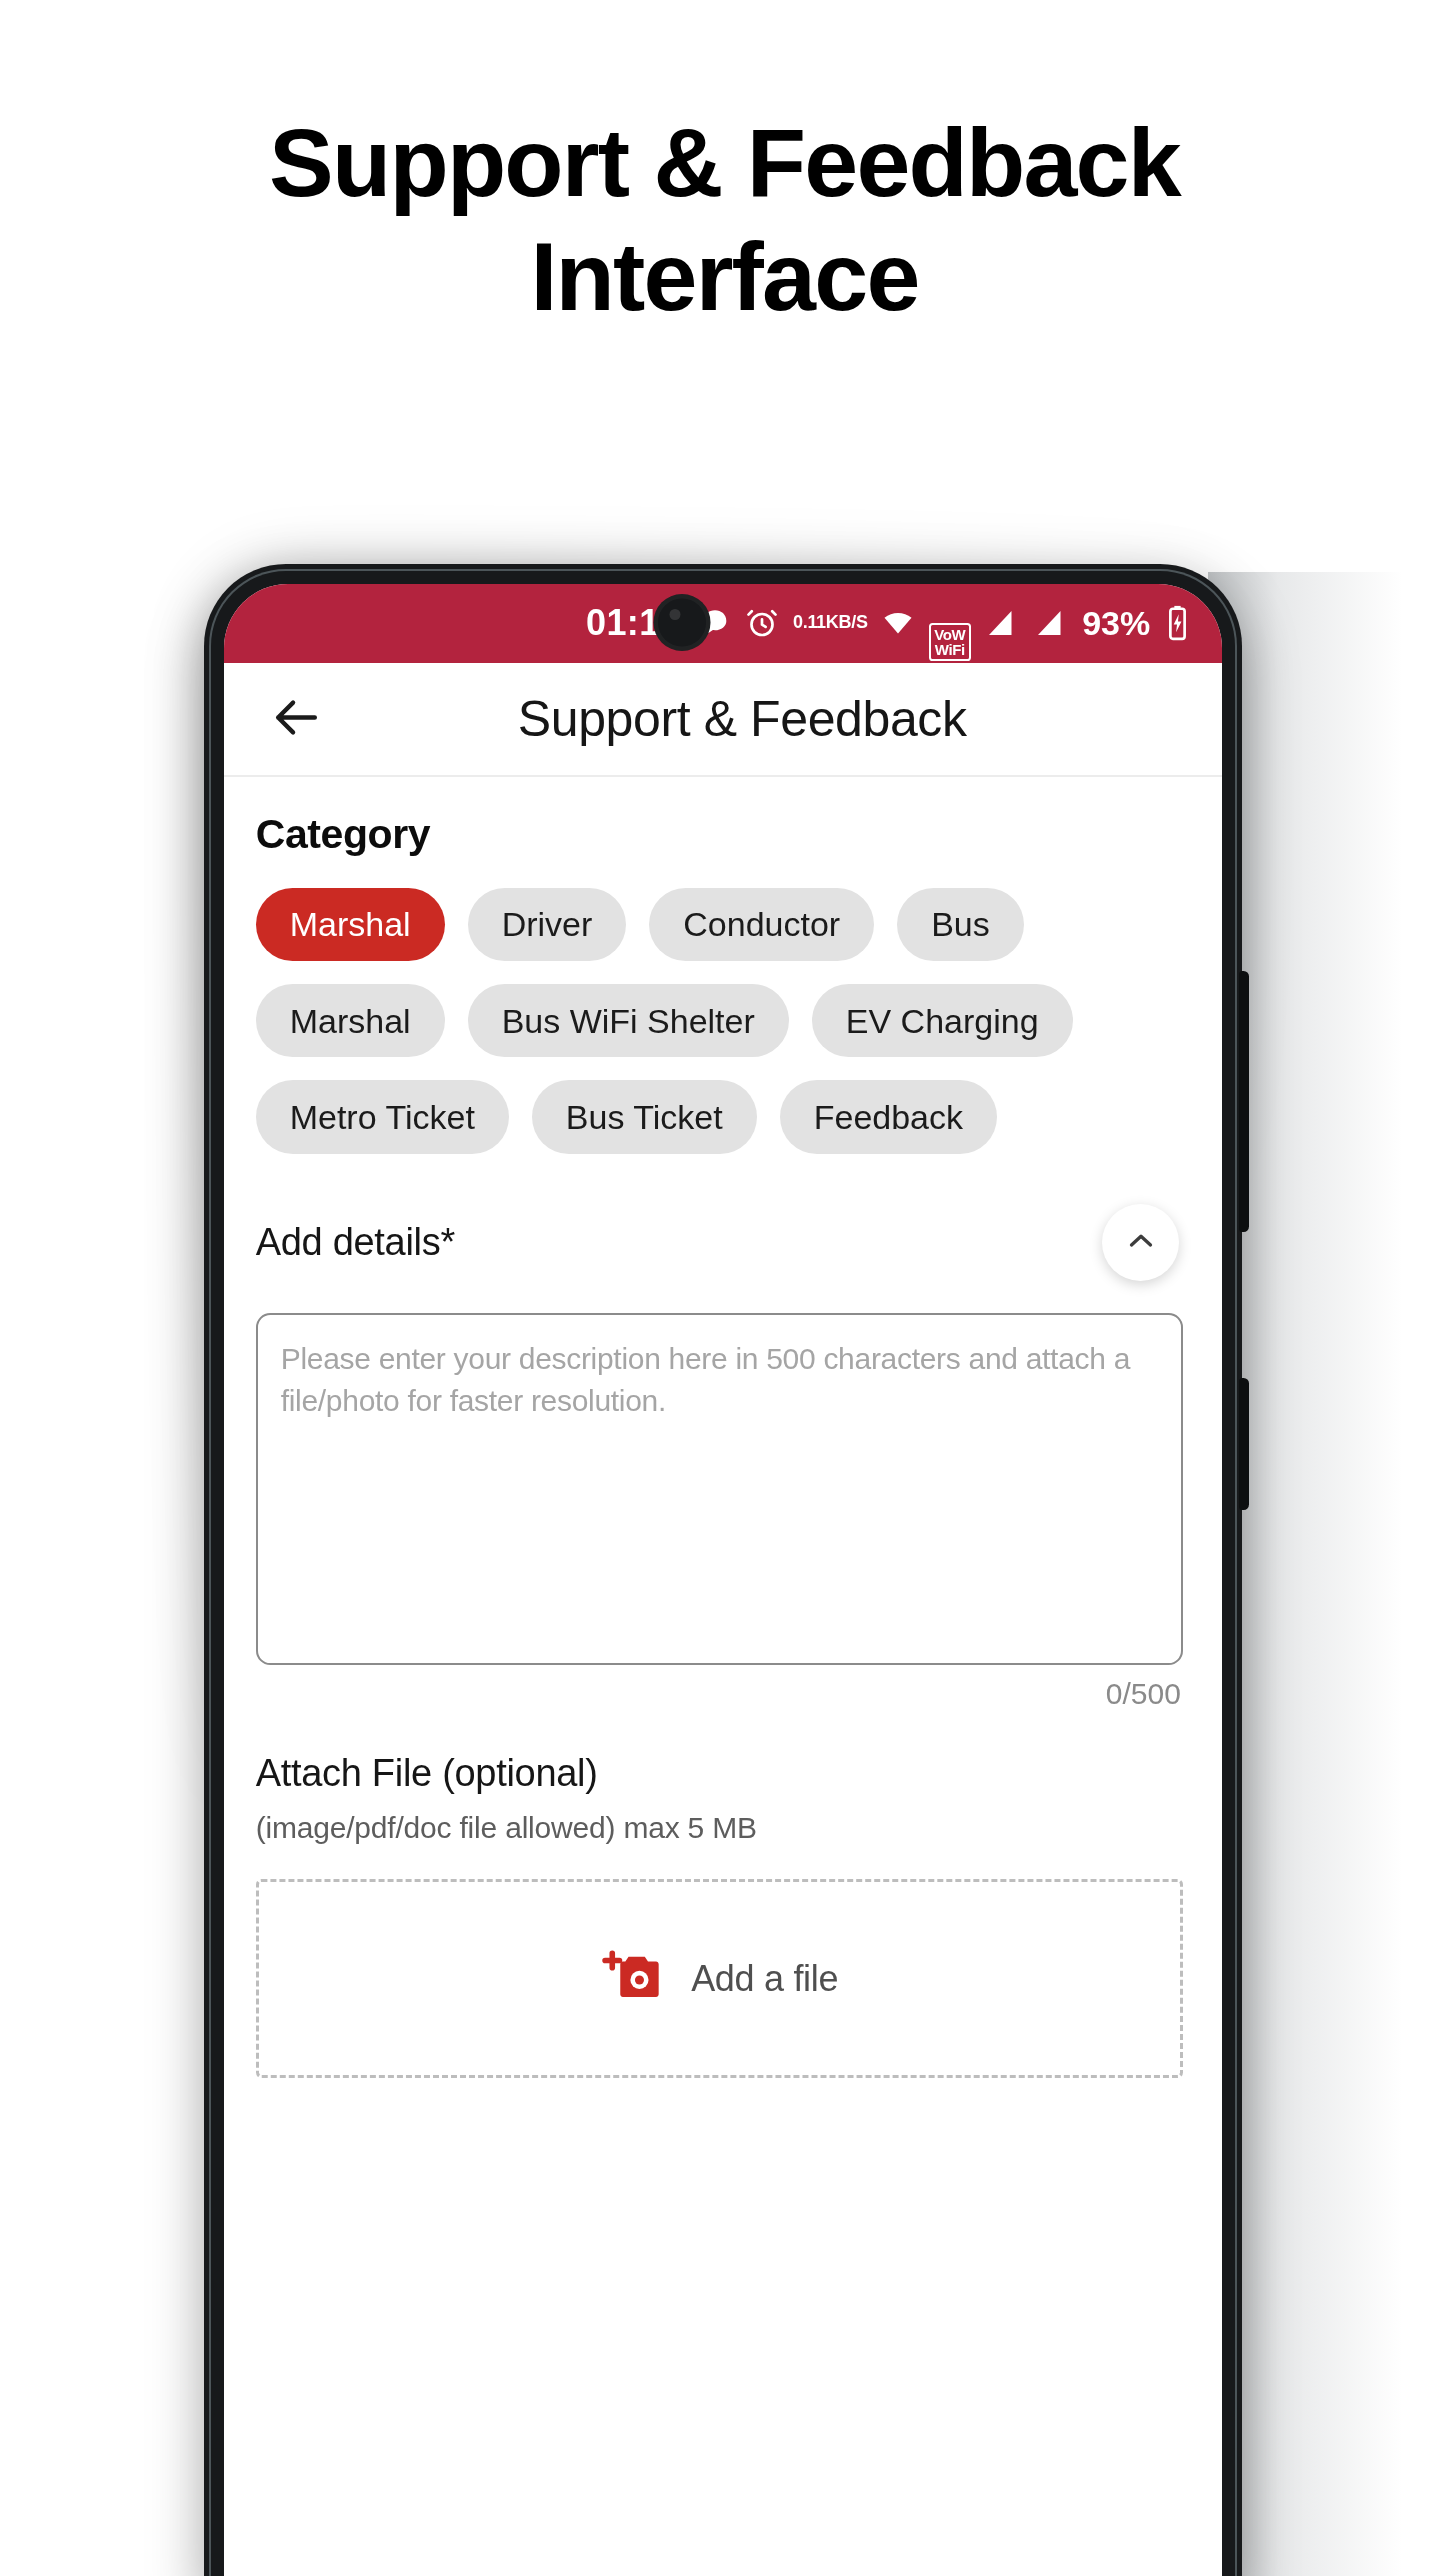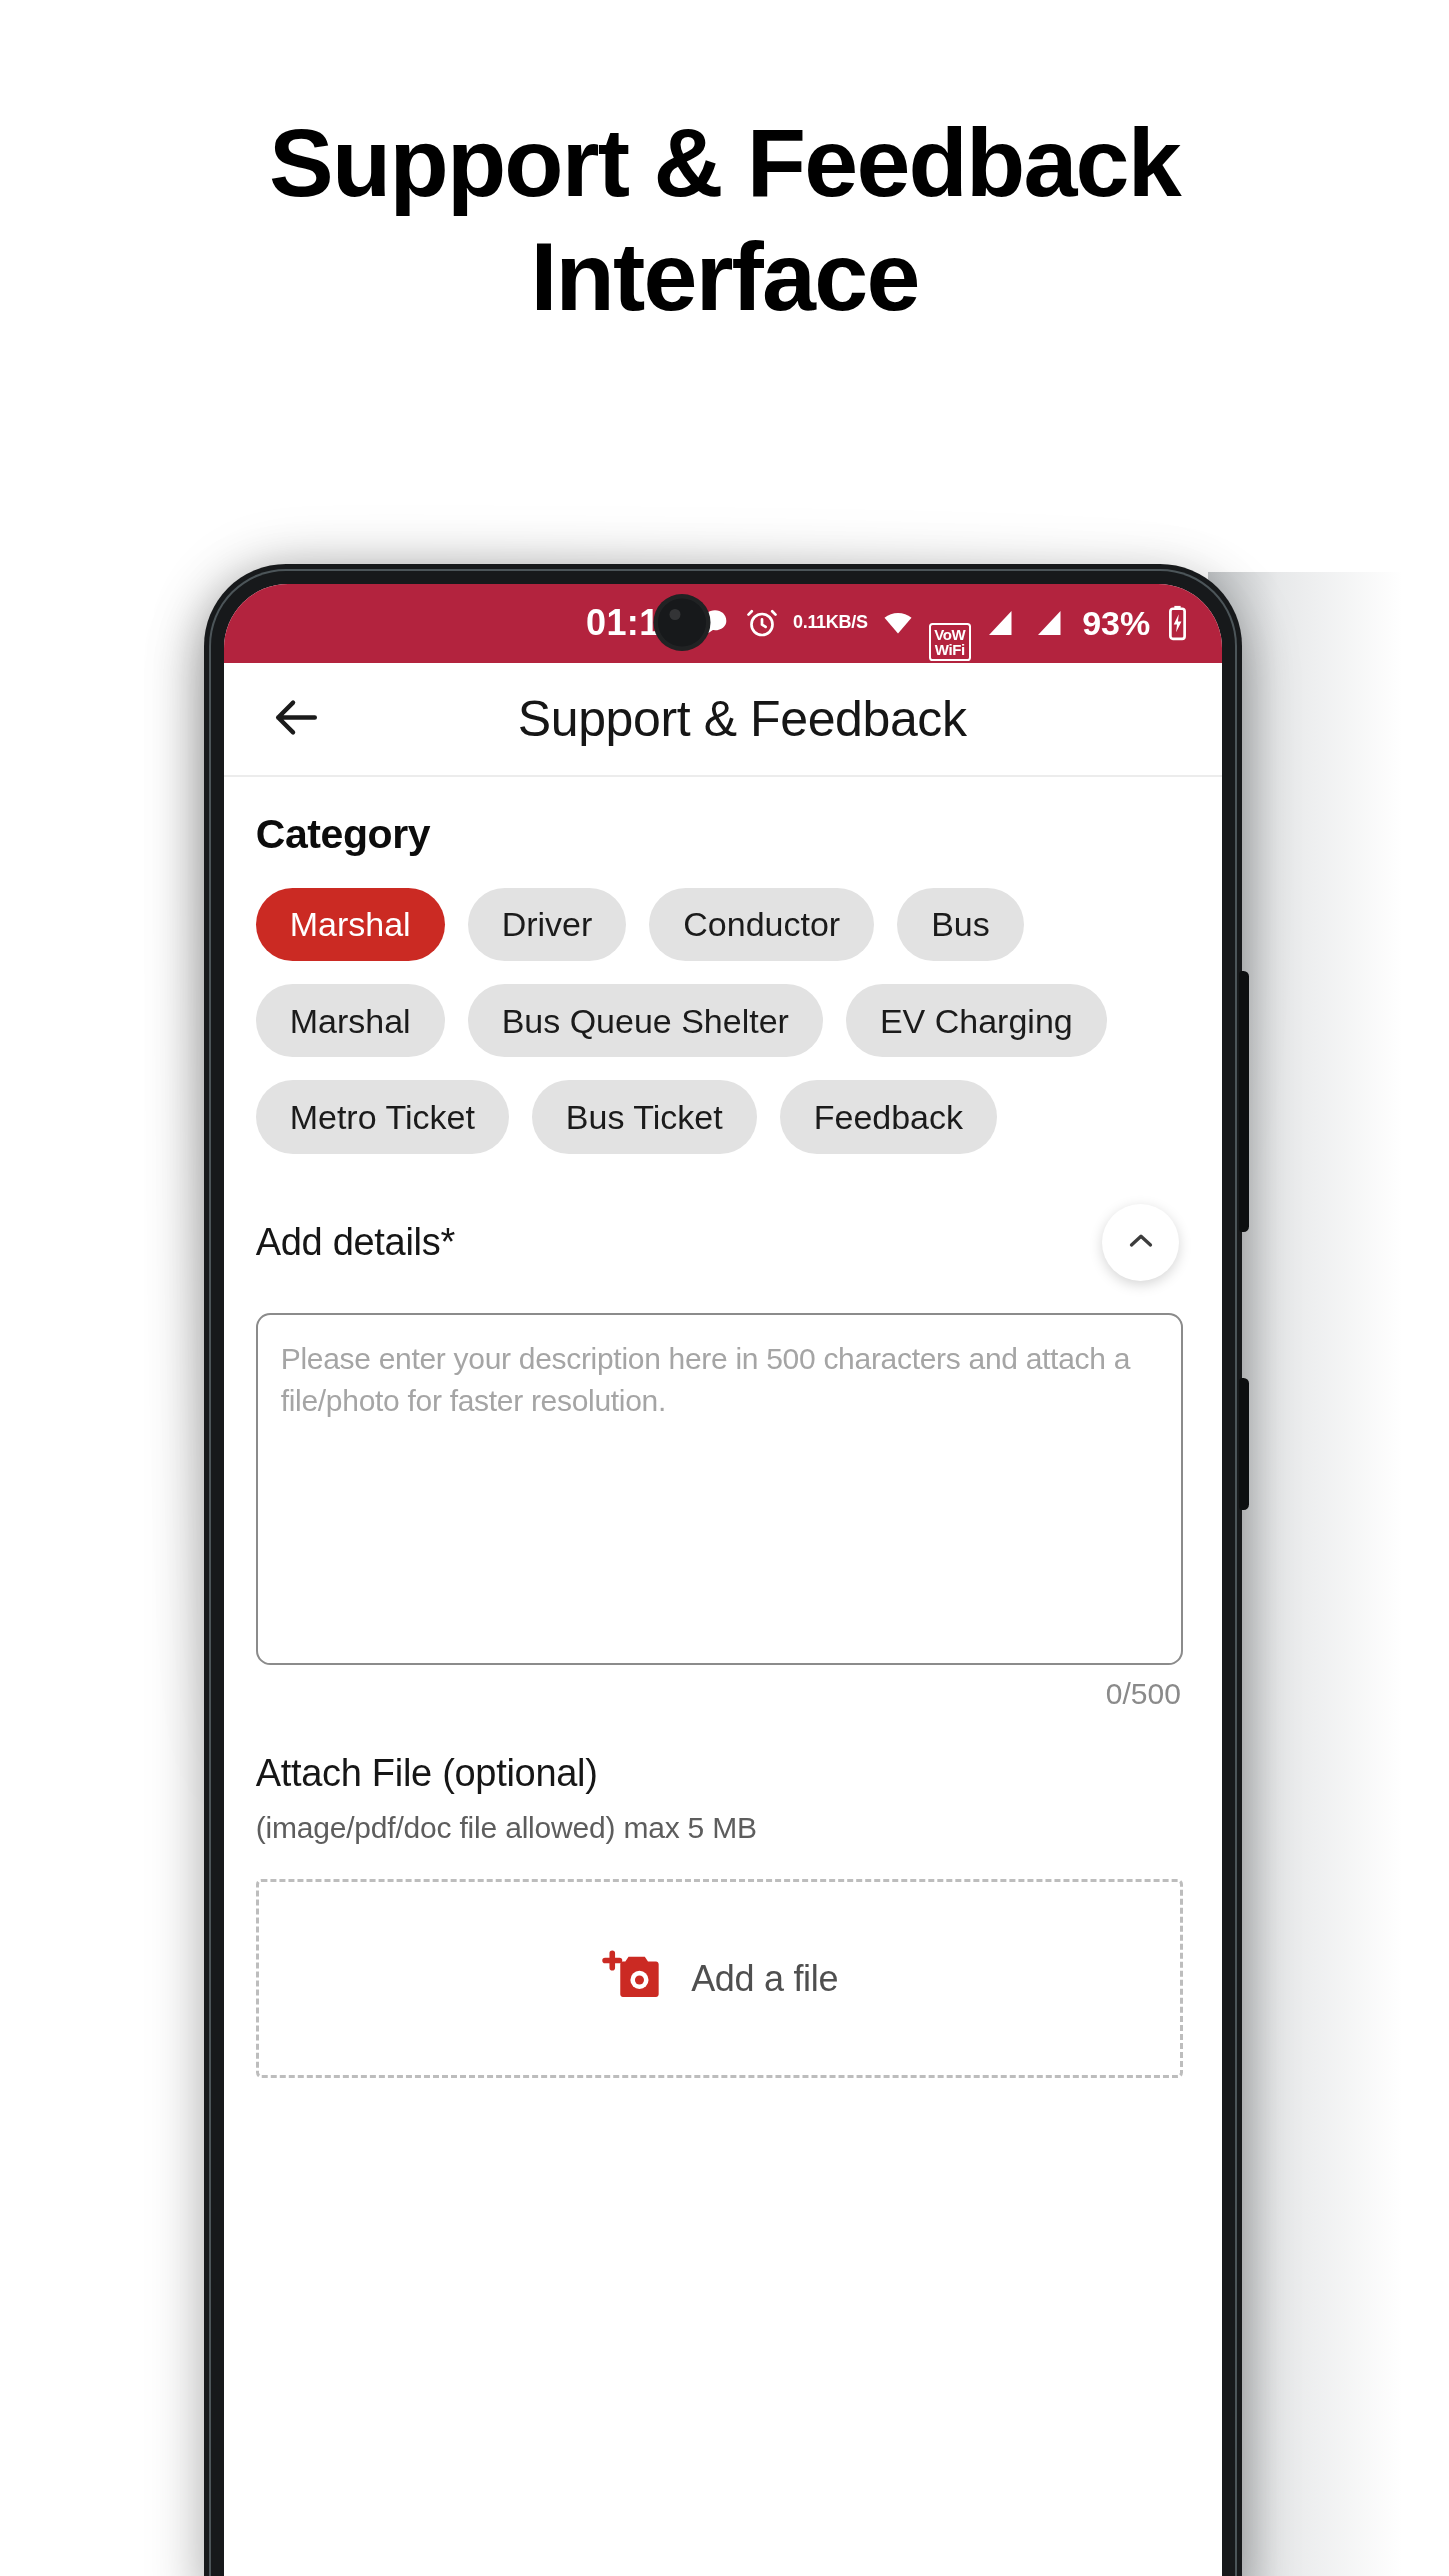--- a/index.html
+++ b/index.html
@@ -409,21 +409,21 @@
       <div class="content">
 
         <div class="section-title">Category</div>
 
         <div class="chips">
           <div class="chip selected"><span>Marshal</span></div>
           <div class="chip"><span>Driver</span></div>
           <div class="chip"><span>Conductor</span></div>
           <div class="chip"><span>Bus</span></div>
           <div class="chip"><span>Marshal</span></div>
-          <div class="chip"><span>Bus Queue Shelter</span></div>
+          <div class="chip"><span>Bus WiFi Shelter</span></div>
           <div class="chip"><span>EV Charging</span></div>
           <div class="chip"><span>Metro Ticket</span></div>
           <div class="chip"><span>Bus Ticket</span></div>
           <div class="chip"><span>Feedback</span></div>
         </div>
 
         <div class="details-head">
           <div class="details-label">Add details*</div>
           <div class="collapse-btn">
             <span>

